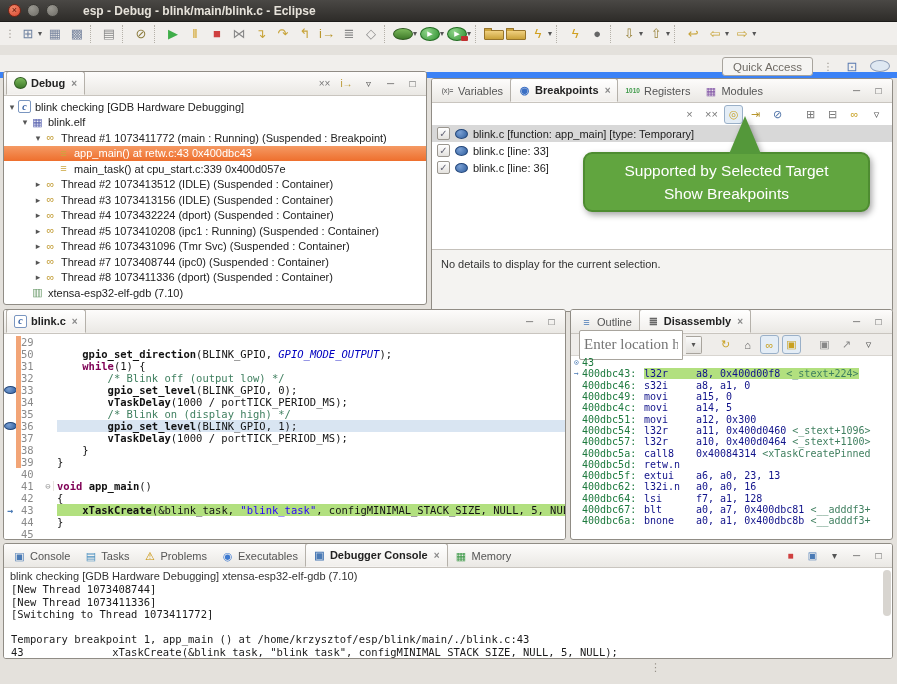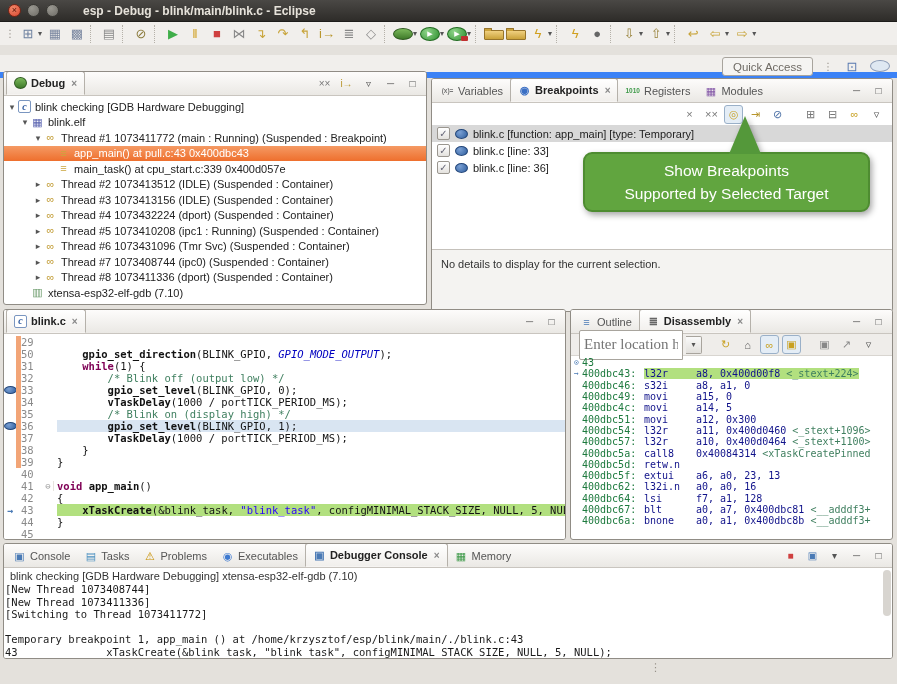--- a/index.html
+++ b/index.html
@@ -91,21 +91,21 @@
 .dmain{display:flex}
 .drow.cur .dmain{background:#b2e07f}
 .dmn{width:52px;color:#10128a}
 .dargs{color:#10128a}
 .dsym{color:#3f7f5f}
 .dsrct{margin-left:40px;color:#10128a;font-weight:bold}
 .dstr{color:#2a00ff;font-weight:bold}
 
 .cbody{flex:1;background:#fff;overflow:hidden;position:relative}
 .chead{font-size:11px;color:#333;padding:2px 6px 1px}
-.cline{font-family:"DejaVu Sans Mono",monospace;font-size:10.5px;height:12.5px;white-space:pre;padding-left:1px;color:#1a1a1a}
+.cline{font-family:"DejaVu Sans Mono",monospace;font-size:10.5px;height:12.5px;white-space:pre;padding-left:7px;color:#1a1a1a}
 .cscroll{position:absolute;right:1px;top:2px;width:8px;height:46px;background:#d8d5d0;border-radius:4px}
 
 .statusgrip{position:absolute;left:650px;top:663px;color:#979289;font-size:11px;line-height:8px;text-align:center}
 </style>
 </head>
 <body>
 
 <div class="titlebar">
   <span class="winbtn close">
       <i>×</i>
@@ -200,21 +200,21 @@
         <span class="tlab">blink.elf</span>
       </div>
       <div class="trow" style="padding-left: 28px;">
         <span class="twist">▾</span>
         <span class="ic" style="color: rgb(192, 154, 48);">∞</span>
         <span class="tlab">Thread #1 1073411772 (main : Running) (Suspended : Breakpoint)</span>
       </div>
       <div class="trow sel" style="padding-left: 41px;">
         <span class="twist"></span>
         <span class="ic" style="color: rgb(202, 165, 61);">≡</span>
-        <span class="tlab">app_main() at pull.c:43 0x400dbc43</span>
+        <span class="tlab">app_main() at retw.c:43 0x400dbc43</span>
       </div>
       <div class="trow" style="padding-left: 41px;">
         <span class="twist"></span>
         <span class="ic" style="color: rgb(202, 165, 61);">≡</span>
         <span class="tlab">main_task() at cpu_start.c:339 0x400d057e</span>
       </div>
       <div class="trow" style="padding-left: 28px;">
         <span class="twist">▸</span>
         <span class="ic" style="color: rgb(192, 154, 48);">∞</span>
         <span class="tlab">Thread #2 1073413512 (IDLE) (Suspended : Container)</span>
@@ -309,22 +309,22 @@
         <span class="ic sh-bluedot"></span>
         <span>blink.c [line: 36]</span>
       </div>
     </div>
   <div class="bpdetails">No details to display for the current selection.</div>
 </div>
 
 <div class="tipwrap">
   <div class="tiparrow"></div>
   <div class="tip">
+    <div>Supported by Selected Target</div>
     <div>Show Breakpoints</div>
-    <div>Supported by Selected Target</div>
   </div>
 </div>
 
 <div class="panel p-edit">
   <div class="tabbar">
     <div class="tab active">
       <span class="ic sh-cbox">c</span>
       <span class="tx">blink.c</span>
       <span class="tclose" style="color: rgb(136, 136, 136);">×</span>
     </div>

